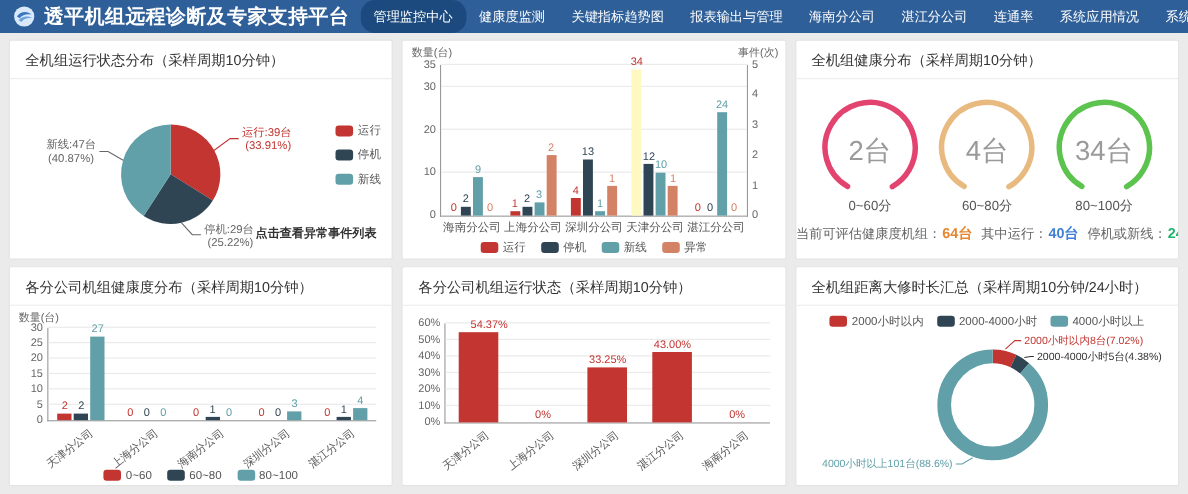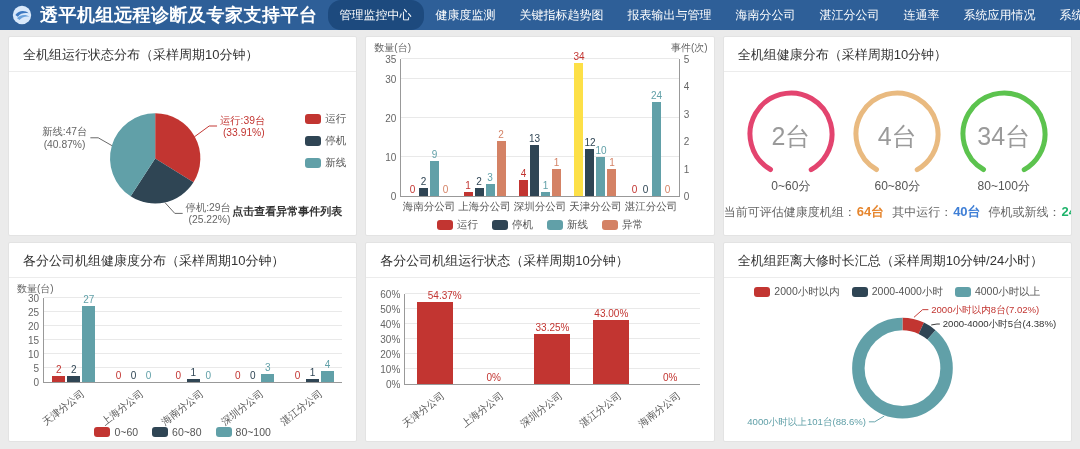--- a/index.html
+++ b/index.html
@@ -181,21 +181,21 @@
                 <div class="val" style="color: rgb(47, 69, 84);">13</div>
               </div>
               <div class="bar" style="width: 9px; height: 2.85714%; background: rgb(97, 160, 168);">
                 <div class="val" style="color: rgb(97, 160, 168);">1</div>
               </div>
               <div class="bar" style="width: 9px; height: 20%; background: rgb(212, 130, 101);">
                 <div class="val" style="color: rgb(212, 130, 101);">1</div>
               </div>
             </div>
             <div class="group">
-              <div class="bar" style="width: 9px; height: 97.1429%; background: #fde047;">
+              <div class="bar" style="width: 9px; height: 97.1429%; background: #fef9c3;">
                 <div class="val" style="color: rgb(194, 53, 49);">34</div>
               </div>
               <div class="bar" style="width: 9px; height: 34.2857%; background: rgb(47, 69, 84);">
                 <div class="val" style="color: rgb(47, 69, 84);">12</div>
               </div>
               <div class="bar" style="width: 9px; height: 28.5714%; background: rgb(97, 160, 168);">
                 <div class="val" style="color: rgb(97, 160, 168);">10</div>
               </div>
               <div class="bar" style="width: 9px; height: 20%; background: rgb(212, 130, 101);">
                 <div class="val" style="color: rgb(212, 130, 101);">1</div>

